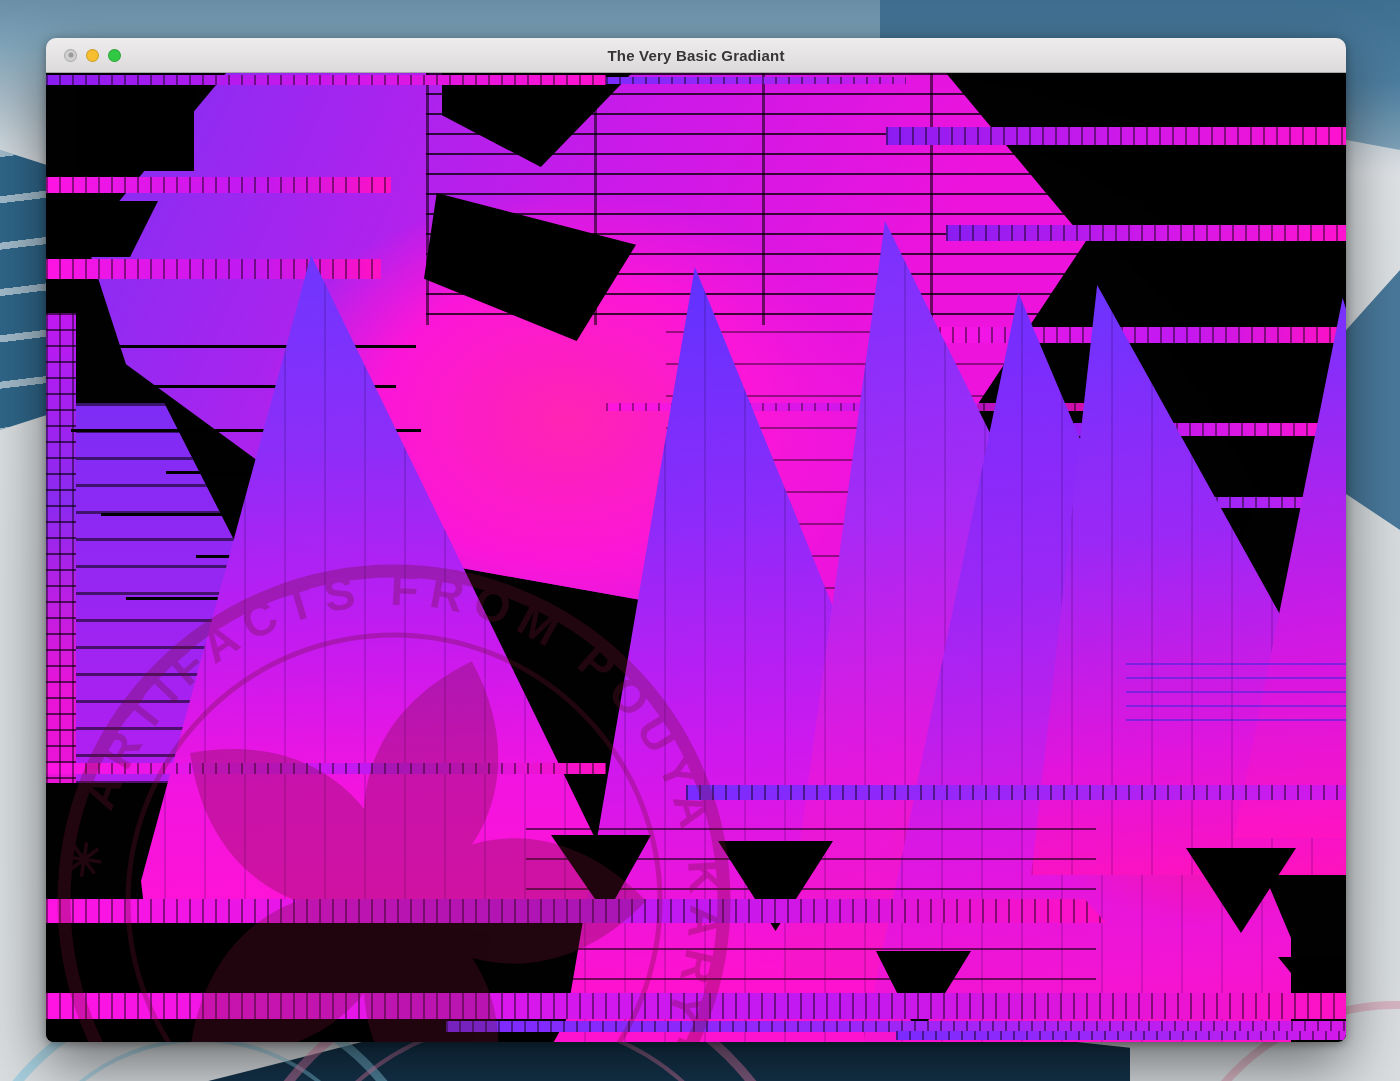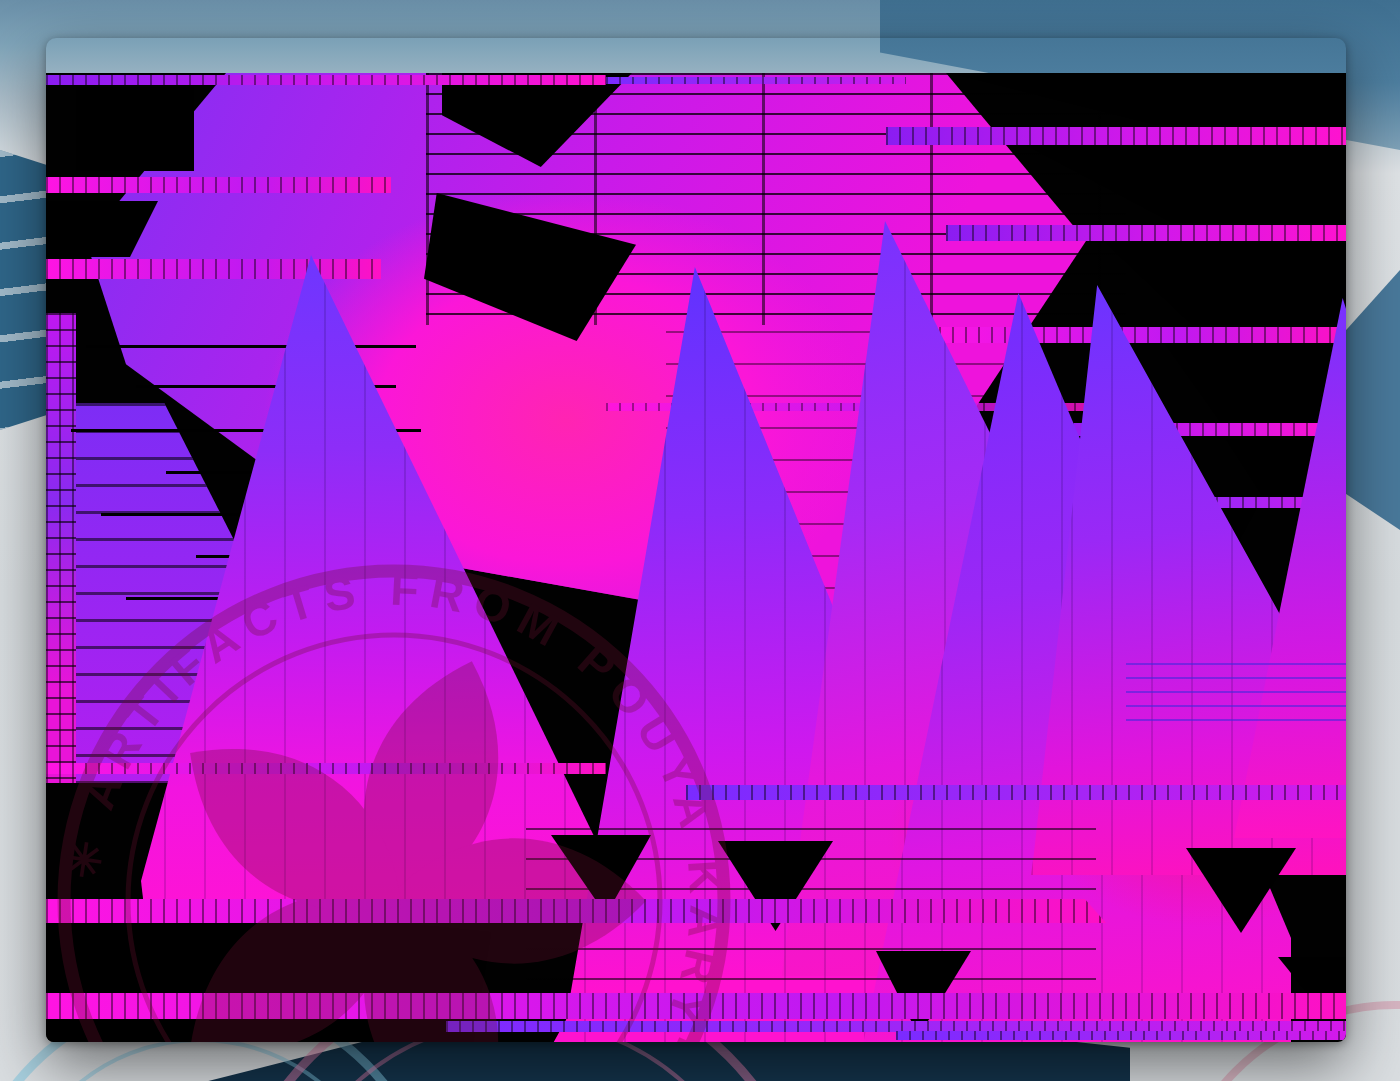--- a/index.html
+++ b/index.html
@@ -52,20 +52,30 @@
   <svg class="wm-svg" width="1400" height="1081" style="left:0;top:0;">
     <circle cx="200" cy="1230" r="235" fill="none" stroke="#7fc4de" stroke-width="9" opacity="0.55"></circle>
     <circle cx="200" cy="1230" r="190" fill="none" stroke="#7fc4de" stroke-width="4" opacity="0.5"></circle>
     <circle cx="520" cy="1265" r="295" fill="none" stroke="#e87fb0" stroke-width="9" opacity="0.5"></circle>
     <circle cx="520" cy="1265" r="245" fill="none" stroke="#e87fb0" stroke-width="4" opacity="0.45"></circle>
     <circle cx="1395" cy="1230" r="225" fill="none" stroke="#d06a8a" stroke-width="8" opacity="0.35"></circle>
   </svg>
 </div>
 
 <div class="window">
+  <div class="titlebar">
+    <div class="lights">
+      <div class="light" id="light-close" style="background: rgb(207, 207, 207);">
+          <div class="dot"></div>
+        </div>
+      <div class="light" id="light-minimize" style="background: rgb(247, 191, 47);"></div>
+      <div class="light" id="light-zoom" style="background: rgb(49, 200, 67);"></div>
+    </div>
+    <div class="title">The Very Basic Gradiant</div>
+  </div>
 
   <div class="canvas">
     <div class="art-layers" id="art-layers">
         <div class="lay" style="left: 0px; top: 330px; width: 215px; height: 380px; clip-path: polygon(0px 0px, 55% 0px, 100% 50%, 75% 100%, 0px 100%); background: repeating-linear-gradient(rgba(0, 0, 0, 0.55) 0px, rgba(0, 0, 0, 0.55) 3px, rgba(0, 0, 0, 0) 3px, rgba(0, 0, 0, 0) 27px), linear-gradient(rgb(125, 45, 245), rgb(179, 30, 240));"></div>
         <div class="lay" style="left: 40px; top: 0px; width: 1000px; height: 560px; clip-path: polygon(14% 0px, 86% 0px, 100% 30%, 74% 100%, 30% 86%, 4% 52%, 0px 30%); background: radial-gradient(420px 320px at 48% 62%, rgb(255, 36, 178) 0%, rgb(251, 22, 216) 45%, rgba(251, 22, 216, 0) 72%), linear-gradient(115deg, rgb(141, 44, 242) 8%, rgb(201, 26, 233) 45%, rgb(238, 19, 220) 75%);"></div>
         <div class="lay" style="left: 380px; top: 0px; width: 700px; height: 252px; background: repeating-linear-gradient(rgba(0, 0, 0, 0.75) 0px, rgba(0, 0, 0, 0.75) 2px, rgba(0, 0, 0, 0) 2px, rgba(0, 0, 0, 0) 20px), repeating-linear-gradient(90deg, rgba(0, 0, 0, 0.55) 0px, rgba(0, 0, 0, 0.55) 3px, rgba(0, 0, 0, 0) 3px, rgba(0, 0, 0, 0) 168px);"></div>
         <div class="lay" style="left: 620px; top: 258px; width: 430px; height: 300px; opacity: 0.8; background: repeating-linear-gradient(rgba(0, 0, 0, 0.5) 0px, rgba(0, 0, 0, 0.5) 2px, rgba(0, 0, 0, 0) 2px, rgba(0, 0, 0, 0) 32px);"></div>
         <div class="blk" style="left: 396px; top: 0px; width: 190px; height: 94px; clip-path: polygon(0px 0px, 100% 0px, 52% 100%, 0px 45%);"></div>
         <div class="blk" style="left: 378px; top: 120px; width: 212px; height: 148px; clip-path: polygon(6% 0px, 100% 35%, 72% 100%, 0px 58%);"></div>
         <div class="band" style="left: 0px; top: 2px; width: 560px; height: 10px; background: linear-gradient(90deg, rgb(138, 29, 242), rgb(211, 24, 234) 55%, rgb(255, 18, 207));"></div>

